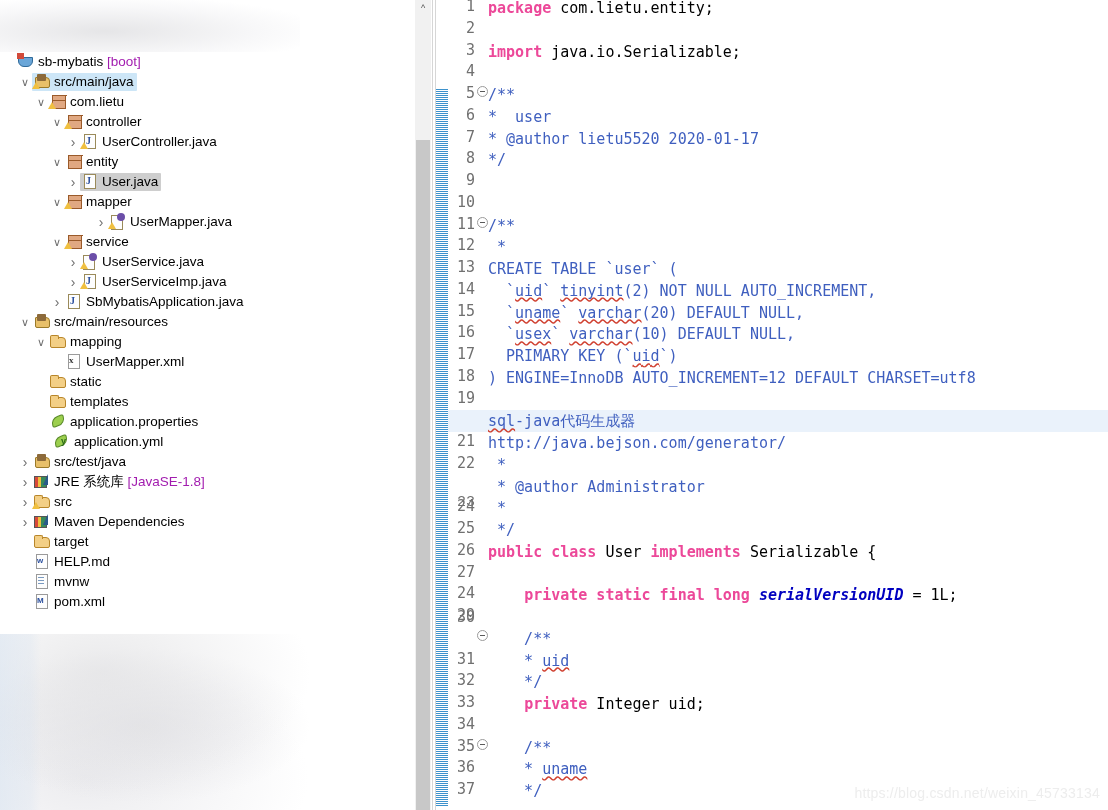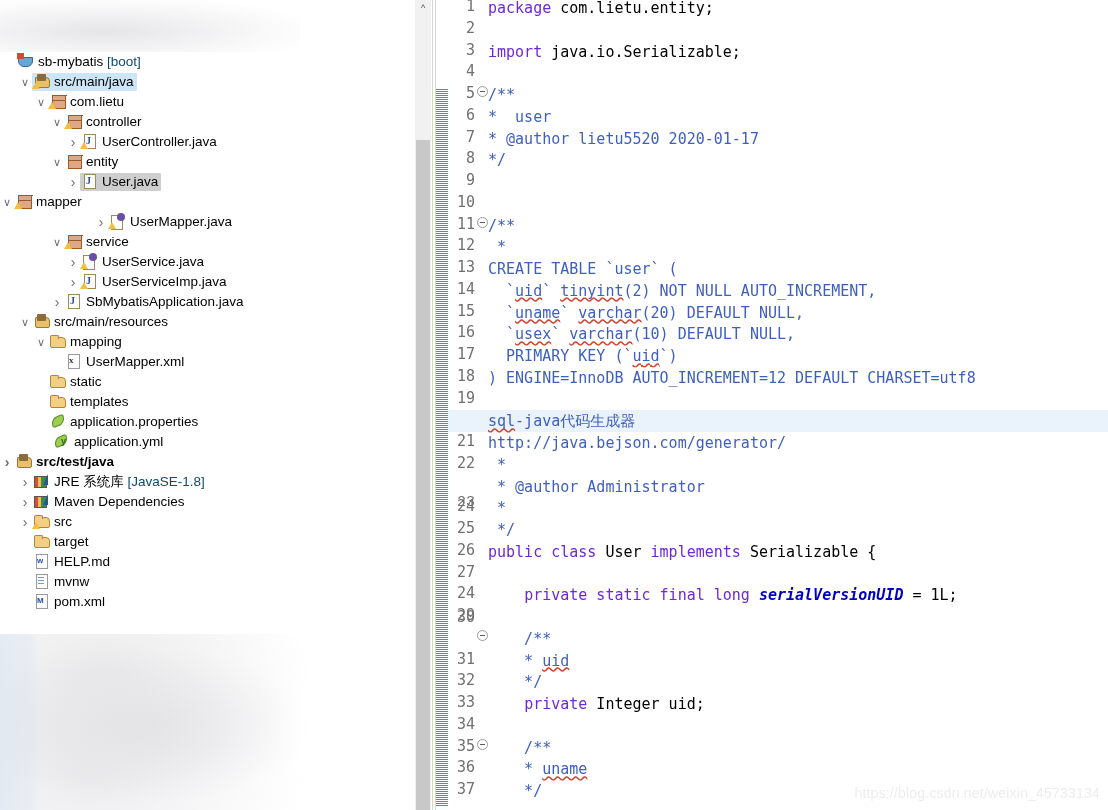--- a/index.html
+++ b/index.html
@@ -81,21 +81,21 @@
 
   .ticon {
     display: inline-block;
     width: 17px;
     height: 16px;
     vertical-align: -3px;
     position: relative;
     margin-right: 4px;
   }
   .tlabel { vertical-align: top; }
-  .dim { color: #0c4a6e; }
+  .dim { color: #a21caf; }
 
   
   .ic-project { }
   .ic-project::before {
     content: "";
     position: absolute; left: 1px; top: 4px;
     width: 13px; height: 8px;
     background: #6aa6d8;
     border: 1px solid #2f6a9a;
     border-radius: 0 0 6px 6px;
@@ -430,21 +430,21 @@
     height: 22px;
     line-height: 22px;
   }
   .cline.hl {
     background: #eaf2fb;
     left: -40px;
     width: 660px;
     padding-left: 40px;
     box-sizing: content-box;
   }
-  .kw   { color: #6d28d9; font-weight: normal; }
+  .kw   { color: #ec4899; font-weight: bold; }
   .plain{ color: #000000; }
   .cmt  { color: #3f5fbf; }
   .fld  { color: #0000c0; font-style: italic; font-weight: bold; }
   .sq {
     text-decoration: underline wavy #d04030;
     text-decoration-skip-ink: none;
   }
 
   #watermark {
     position: absolute;
@@ -470,21 +470,21 @@
               <i></i>
             </span></span><span class="tlabel">com.lietu</span></span></div>
       <div class="trow" style="padding-left: 50px;"><span class="arrow down"></span><span class="sel"><span class="ticon ic-package"><span class="ic-warn">
               <i></i>
             </span></span><span class="tlabel">controller</span></span></div>
       <div class="trow" style="padding-left: 66px;"><span class="arrow right"></span><span class="sel"><span class="ticon ic-javafile"><span class="ic-warn">
               <i></i>
             </span></span><span class="tlabel">UserController.java</span></span></div>
       <div class="trow" style="padding-left: 50px;"><span class="arrow down"></span><span class="sel"><span class="ticon ic-package"></span><span class="tlabel">entity</span></span></div>
       <div class="trow sel-gray" style="padding-left: 66px;"><span class="arrow right"></span><span class="sel"><span class="ticon ic-javafile"></span><span class="tlabel">User.java</span></span></div>
-      <div class="trow" style=""><span class="arrow down"></span><span class="sel"><span class="ticon ic-package"><span class="ic-warn">
+      <div class="trow" style="padding-left: 50px;"><span class="arrow down"></span><span class="sel"><span class="ticon ic-package"><span class="ic-warn">
               <i></i>
             </span></span><span class="tlabel">mapper</span></span></div>
       <div class="trow" style="padding-left: 94px;"><span class="arrow right"></span><span class="sel"><span class="ticon ic-interface"><span class="ic-warn">
               <i></i>
             </span></span><span class="tlabel">UserMapper.java</span></span></div>
       <div class="trow" style="padding-left: 50px;"><span class="arrow down"></span><span class="sel"><span class="ticon ic-package"><span class="ic-warn">
               <i></i>
             </span></span><span class="tlabel">service</span></span></div>
       <div class="trow" style="padding-left: 66px;"><span class="arrow right"></span><span class="sel"><span class="ticon ic-interface"><span class="ic-warn">
               <i></i>
@@ -493,26 +493,26 @@
               <i></i>
             </span></span><span class="tlabel">UserServiceImp.java</span></span></div>
       <div class="trow" style="padding-left: 50px;"><span class="arrow right"></span><span class="sel"><span class="ticon ic-javafile"></span><span class="tlabel">SbMybatisApplication.java</span></span></div>
       <div class="trow" style="padding-left: 18px;"><span class="arrow down"></span><span class="sel"><span class="ticon ic-srcfolder"></span><span class="tlabel">src/main/resources</span></span></div>
       <div class="trow" style="padding-left: 34px;"><span class="arrow down"></span><span class="sel"><span class="ticon ic-folder"></span><span class="tlabel">mapping</span></span></div>
       <div class="trow" style="padding-left: 50px;"><span class="arrow blank"></span><span class="sel"><span class="ticon ic-xml"></span><span class="tlabel">UserMapper.xml</span></span></div>
       <div class="trow" style="padding-left: 34px;"><span class="arrow blank"></span><span class="sel"><span class="ticon ic-folder"></span><span class="tlabel">static</span></span></div>
       <div class="trow" style="padding-left: 34px;"><span class="arrow blank"></span><span class="sel"><span class="ticon ic-folder"></span><span class="tlabel">templates</span></span></div>
       <div class="trow" style="padding-left: 34px;"><span class="arrow blank"></span><span class="sel"><span class="ticon ic-props"></span><span class="tlabel">application.properties</span></span></div>
       <div class="trow" style="padding-left: 38px;"><span class="arrow blank"></span><span class="sel"><span class="ticon ic-yml"></span><span class="tlabel">application.yml</span></span></div>
-      <div class="trow" style=" font-weight: bold;"><span class="arrow right"></span><span class="sel"><span class="ticon ic-srcfolder"></span><span class="tlabel">src/test/java</span></span></div>
+      <div class="trow" style="padding-left: 18px;"><span class="arrow right"></span><span class="sel"><span class="ticon ic-srcfolder"></span><span class="tlabel">src/test/java</span></span></div>
       <div class="trow" style="padding-left: 18px;"><span class="arrow right"></span><span class="sel"><span class="ticon ic-lib"></span><span class="tlabel">JRE 系统库</span><span class="dim"> [JavaSE-1.8]</span></span></div>
+      <div class="trow" style="padding-left: 18px;"><span class="arrow right"></span><span class="sel"><span class="ticon ic-folder"><span class="ic-warn">
+              <i></i>
+            </span></span><span class="tlabel">src</span></span></div>
       <div class="trow" style="padding-left: 18px;"><span class="arrow right"></span><span class="sel"><span class="ticon ic-lib"></span><span class="tlabel">Maven Dependencies</span></span></div>
-      <div class="trow" style="padding-left: 18px;"><span class="arrow right"></span><span class="sel"><span class="ticon ic-folder"><span class="ic-warn">
-              <i></i>
-            </span></span><span class="tlabel">src</span></span></div>
       <div class="trow" style="padding-left: 18px;"><span class="arrow blank"></span><span class="sel"><span class="ticon ic-folder"></span><span class="tlabel">target</span></span></div>
       <div class="trow" style="padding-left: 18px;"><span class="arrow blank"></span><span class="sel"><span class="ticon ic-md"></span><span class="tlabel">HELP.md</span></span></div>
       <div class="trow" style="padding-left: 18px;"><span class="arrow blank"></span><span class="sel"><span class="ticon ic-plainfile"></span><span class="tlabel">mvnw</span></span></div>
       <div class="trow" style="padding-left: 18px;"><span class="arrow blank"></span><span class="sel"><span class="ticon ic-pom"></span><span class="tlabel">pom.xml</span></span></div>
     </div>
   <div class="blur-bottom"></div>
 </div>
 
 <div id="editor">
 

